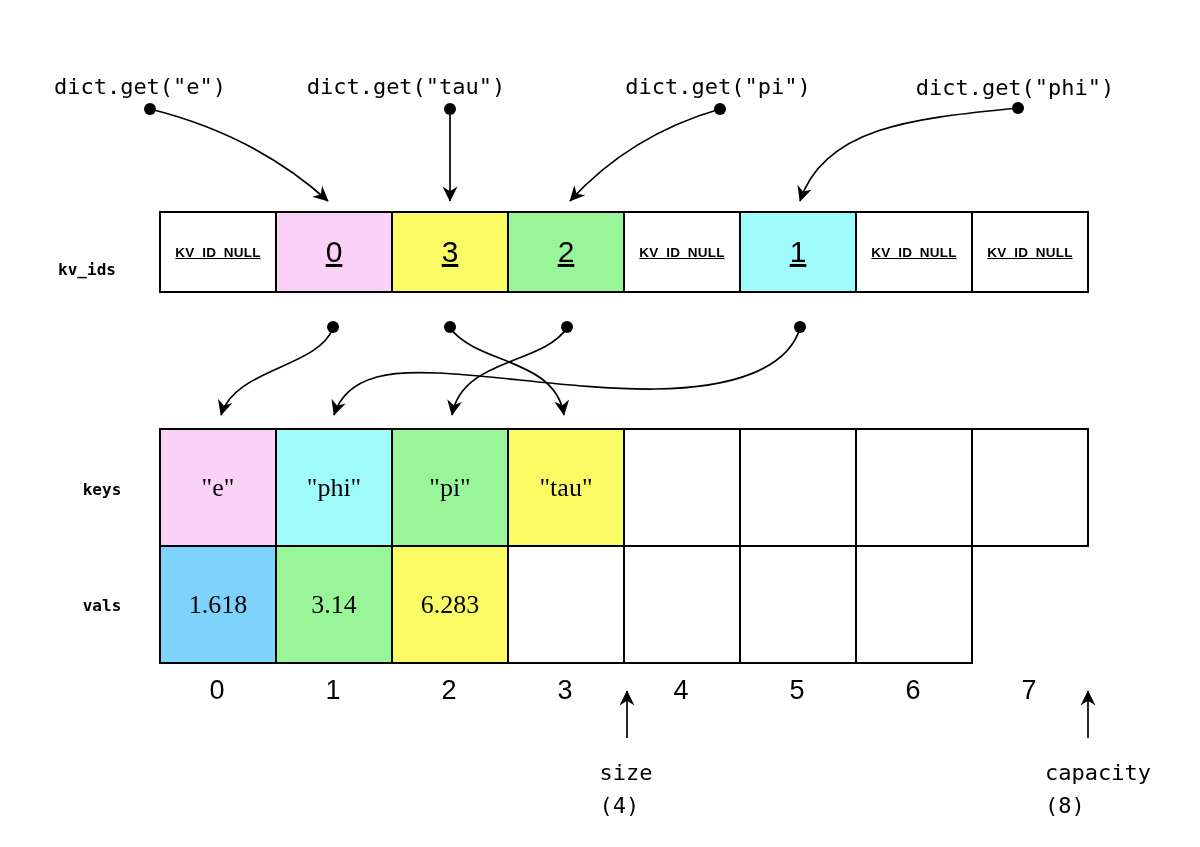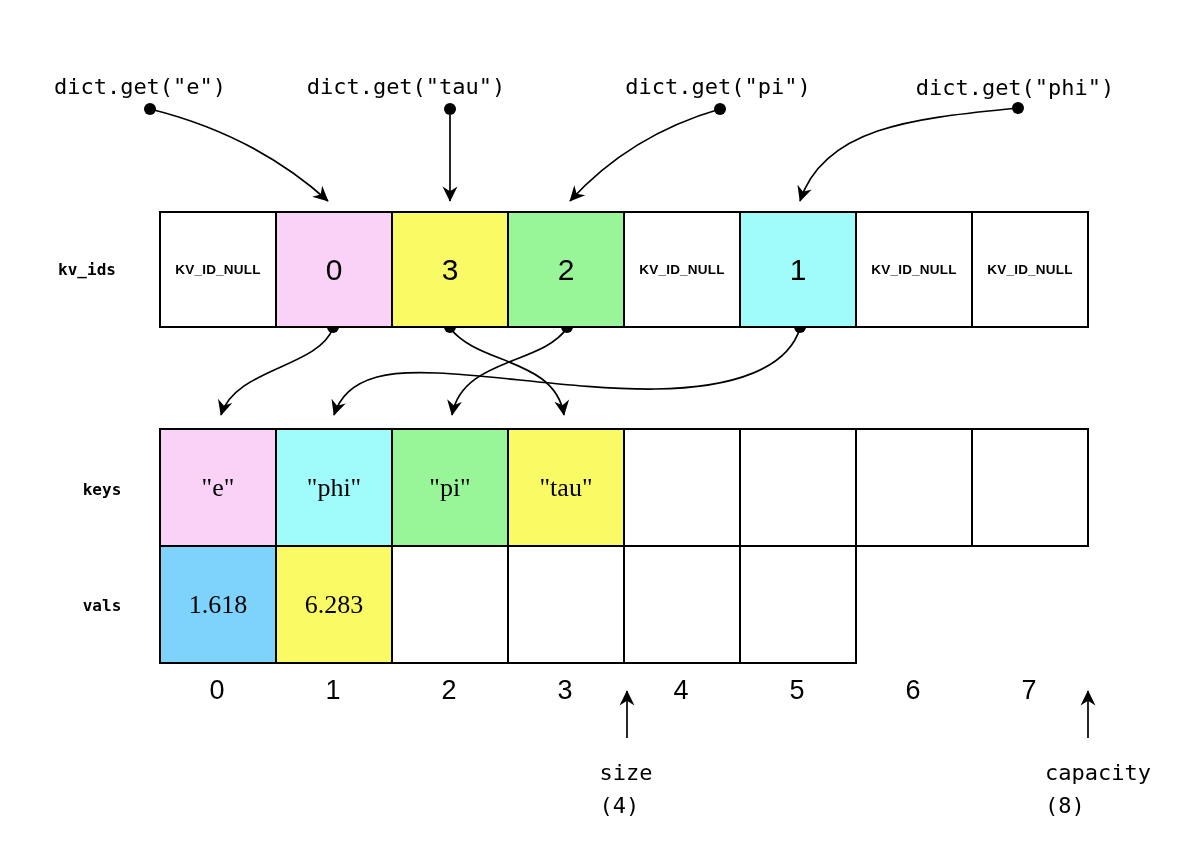--- a/index.html
+++ b/index.html
@@ -9,21 +9,21 @@
 
   .query{position:absolute;transform:translate(-50%,-50%);font-size:22px;white-space:nowrap;
          font-family:"DejaVu Sans Mono", monospace;}
   .rowlabel{position:absolute;transform:translate(-50%,-50%);font-weight:bold;font-size:16px;
             font-family:"DejaVu Sans Mono", monospace;}
 
   .arrrow{position:absolute;display:flex;}
   .cell{box-sizing:border-box;width:118px;border:2px solid #000;margin-left:-2px;
         display:flex;align-items:center;justify-content:center;background:#fff;}
   .cell:first-child{margin-left:0;}
-  .kvrow .cell{height:117px;}
+  .kvrow .cell{height:82px;text-decoration:underline;}
   .kvals .cell{height:119px;}
   .cell.nulltxt{font-family:"Liberation Sans", sans-serif;font-weight:bold;font-size:13.5px;letter-spacing:.2px;}
   .cell.num{font-family:"Liberation Sans", sans-serif;font-size:30px;}
   .cell.entry{font-family:"Liberation Serif", serif;font-size:26px;}
 
   .index{position:absolute;transform:translate(-50%,-50%);font-family:"Liberation Sans", sans-serif;
          font-size:27px;}
   .anno{position:absolute;transform:translate(-50%,0);font-size:22px;line-height:33px;
         font-family:"DejaVu Sans Mono", monospace;white-space:nowrap;}
 </style>
@@ -88,20 +88,21 @@
     <div class="cell entry" style="background: rgb(152, 246, 152);">"pi"</div>
     <div class="cell entry" style="background: rgb(250, 250, 100);">"tau"</div>
     <div class="cell entry" style="background: rgb(255, 255, 255);"></div>
     <div class="cell entry" style="background: rgb(255, 255, 255);"></div>
     <div class="cell entry" style="background: rgb(255, 255, 255);"></div>
     <div class="cell entry" style="background: rgb(255, 255, 255);"></div>
   </div>
 
   <div class="arrrow kvals" style="left:159px;top:545px">
     <div class="cell entry" style="background: #7dd3fc;">1.618</div>
+    <div class="cell entry" style="background: rgb(152, 246, 152);">3.14</div>
     <div class="cell entry" style="background: rgb(250, 250, 100);">6.283</div>
     <div class="cell entry" style="background: rgb(255, 255, 255);"></div>
     <div class="cell entry" style="background: rgb(255, 255, 255);"></div>
     <div class="cell entry" style="background: rgb(255, 255, 255);"></div>
     <div class="cell entry" style="background: rgb(255, 255, 255);"></div>
   </div>
 
   <div class="index" style="left:217px;top:690px">0</div>
   <div class="index" style="left:333px;top:690px">1</div>
   <div class="index" style="left:449px;top:690px">2</div>

